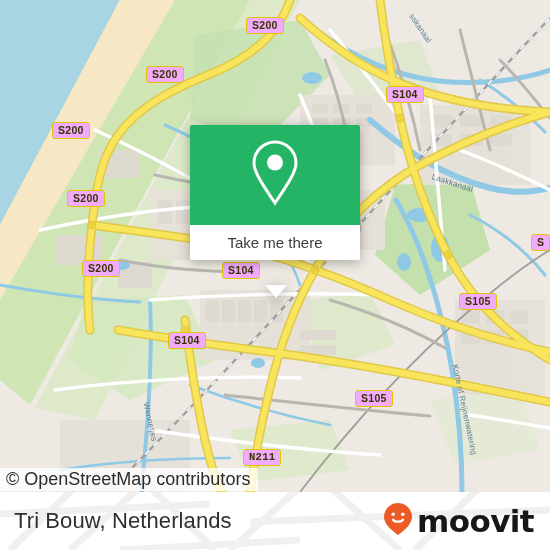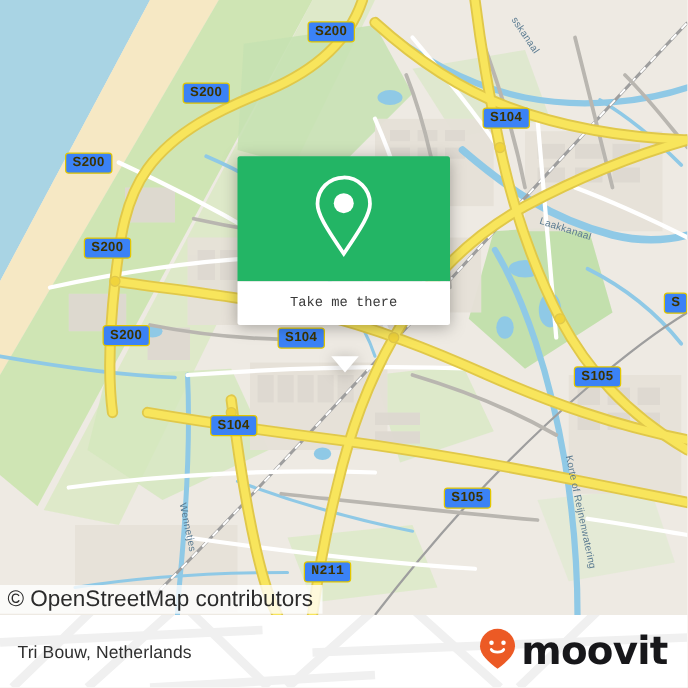--- a/index.html
+++ b/index.html
@@ -13,21 +13,21 @@
   
   #map{
     position:absolute;left:0;top:0;width:550px;height:492px;
     overflow:hidden;background:#efe9e1;
   }
   #map svg{position:absolute;left:0;top:0;}
 
   
   .shield{
     position:absolute;
-    background:#3b82f6;
+    background:#f0abfc;
     border:1.5px solid #e2c600;
     border-radius:3px;
     color:#3c3300;
     font-size:10.5px;
     font-weight:bold;
     letter-spacing:.3px;
     line-height:14px;
     height:15px;
     padding:0 5px;
     text-align:center;
@@ -67,41 +67,41 @@
     background:#23b565;height:100px;width:170px;
     border-radius:2px 2px 0 0;
     display:flex;align-items:center;justify-content:center;
   }
   #card-bottom{
     background:#fff;height:35px;width:170px;
     border-radius:0 0 2px 2px;
     display:flex;align-items:center;justify-content:center;
   }
   #card-bottom span{
-    font-size:11px;color:#3b3b3b;
-    font-family:Liberation Mono, monospace;
+    font-size:15px;color:#3b3b3b;
+    font-family:Liberation Sans, sans-serif;
   }
   #card-pointer{
     position:absolute;left:75px;top:160px;
     width:0;height:0;
     border-left:11px solid transparent;
     border-right:11px solid transparent;
     border-top:13px solid #fff;
   }
 
   
   #footer{
     position:absolute;left:0;top:492px;width:550px;height:58px;
     background:#fff;overflow:hidden;
   }
   #footer-watermark{position:absolute;left:0;top:0;opacity:1;}
   #place-name{
     position:absolute;left:14px;top:0;height:58px;
     display:flex;align-items:center;
-    font-size:14px;color:#2f2f2f;
+    font-size:22px;color:#2f2f2f;
     font-family:"Liberation Sans",sans-serif;
     letter-spacing:.1px;
   }
   #brand{
     position:absolute;right:16px;top:0;height:58px;
     display:flex;align-items:center;gap:4px;
   }
   #brand-word{
     font-size:31px;font-weight:bold;color:#17171a;
     letter-spacing:-.6px;line-height:31px;

